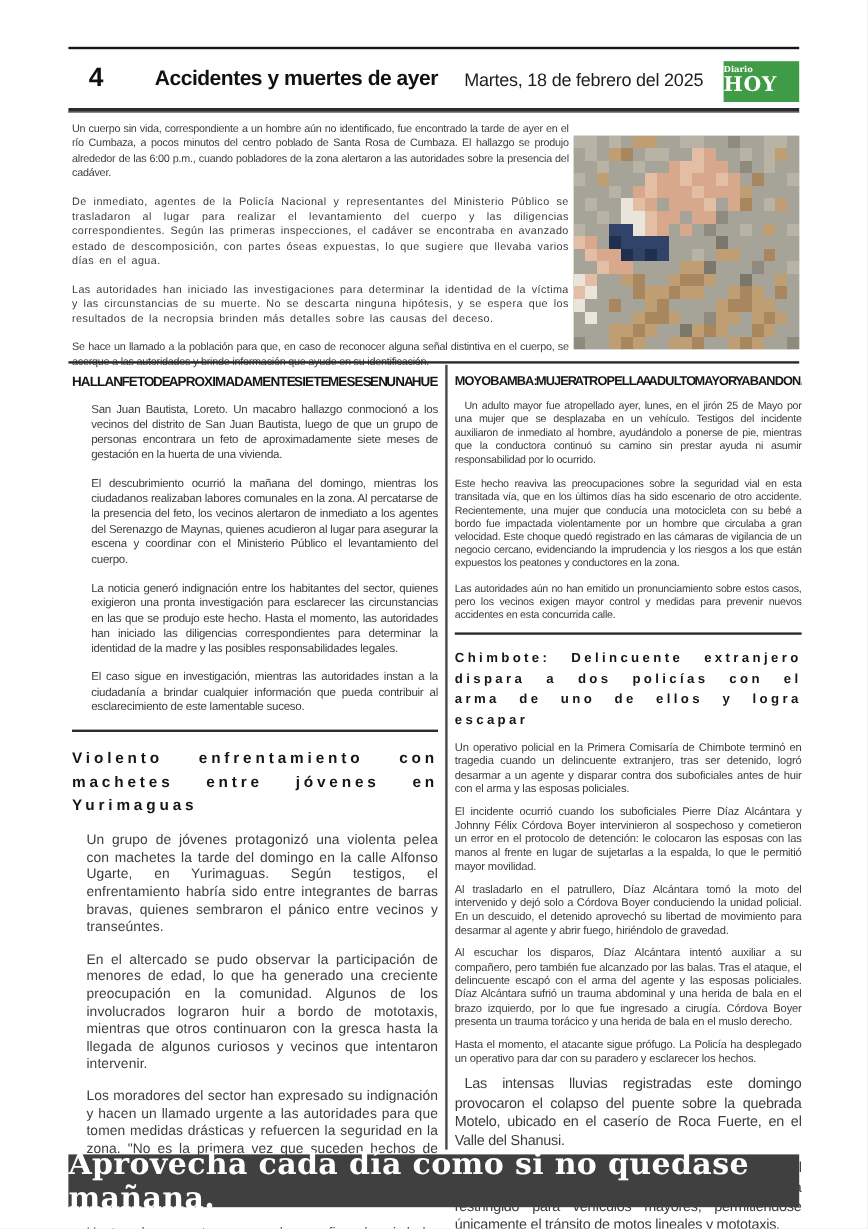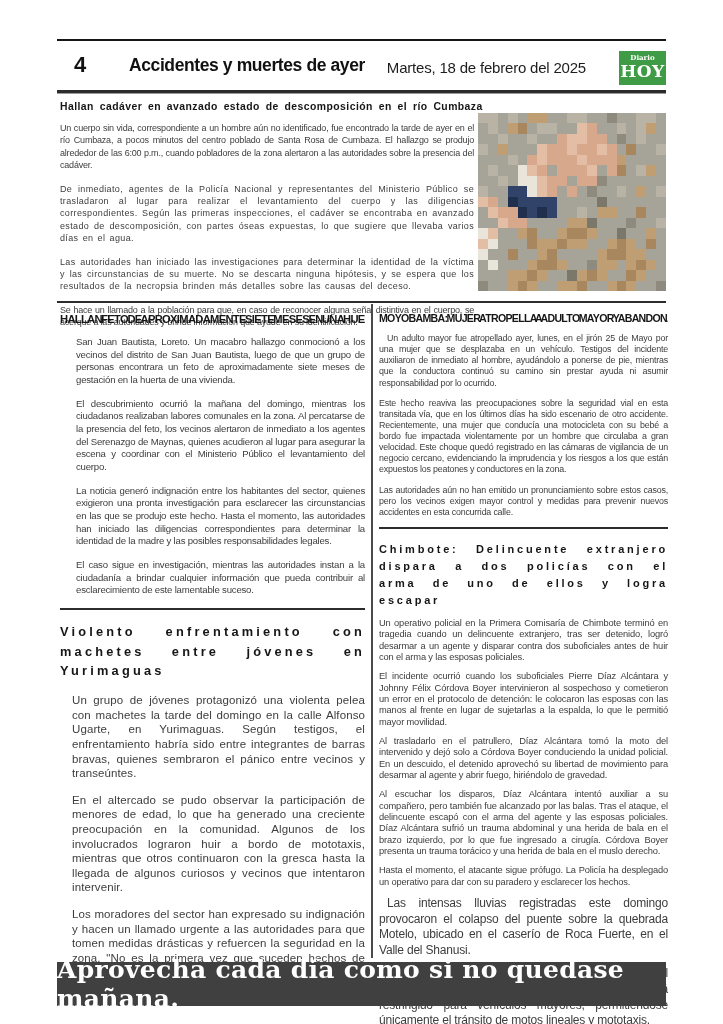--- a/index.html
+++ b/index.html
@@ -7,21 +7,21 @@
     position:relative; width:723px; height:1024px; margin:0 auto;
     background:#ffffff; overflow:hidden;
     font-family:"Liberation Sans", sans-serif; color:#3d3d3d;
   }
   
   .top-rule { position:absolute; left:57px; right:57px; top:39px; height:2px; background:#161616; }
   .hdr { position:absolute; left:57px; right:57px; top:51px; height:38px; }
   .pagenum { position:absolute; left:17px; top:1px; font-size:22px; font-weight:bold; color:#111; }
   .section-title { position:absolute; left:72px; top:4px; font-size:17.5px; font-weight:bold; letter-spacing:-0.4px; color:#111; }
   .date { position:absolute; right:80px; top:8px; font-size:15px; color:#1d1d1d; letter-spacing:-0.2px; }
-  .logo { position:absolute; right:0; top:0; width:47px; height:34px; background:#3f9b45; text-align:center; }
+  .logo { position:absolute; right:0; top:0; width:63px; height:34px; background:#3f9b45; }
   .logo-top { display:block; font-size:7px; font-weight:bold; color:#fff; line-height:9px; margin-top:2px; font-family:"DejaVu Serif", serif; }
   .logo-main { display:block; font-size:17px; font-weight:bold; color:#fff; line-height:18px; letter-spacing:0.5px; font-family:"DejaVu Serif", serif; }
   .header-rule { position:absolute; left:57px; right:57px; top:90px; height:3px; background:#2c2c2c; border-bottom:1px solid #9a9a9a; }
 
   
   .lead { position:absolute; left:60px; top:101px; width:606px; }
   .lead-text { width:414px; }
   .lead-title { margin:0 0 10px 0; font-size:10.4px; font-weight:bold; color:#161616;
     text-align:center; white-space:nowrap; letter-spacing:0.45px; word-spacing:2.5px; }
   .lead-text p { margin:0 0 11px 0; font-size:9px; letter-spacing:-0.2px; line-height:1.38; text-align:justify; }
@@ -74,21 +74,20 @@
     <div class="logo">
       <span class="logo-top">Diario</span>
       <span class="logo-main">HOY</span>
     </div>
   </div>
 
   <div class="header-rule"></div>
 
   <section class="lead">
     <div class="lead-text">
-      <h1 class="lead-title">Hallan cadáver en avanzado estado de descomposición en el río Cumbaza</h1>
       <p>Un cuerpo sin vida, correspondiente a un hombre aún no identificado, fue encontrado la tarde de ayer en el río Cumbaza, a pocos minutos del centro poblado de Santa Rosa de Cumbaza. El hallazgo se produjo alrededor de las 6:00 p.m., cuando pobladores de la zona alertaron a las autoridades sobre la presencia del cadáver.</p>
       <p class="sp">De inmediato, agentes de la Policía Nacional y representantes del Ministerio Público se trasladaron al lugar para realizar el levantamiento del cuerpo y las diligencias correspondientes. Según las primeras inspecciones, el cadáver se encontraba en avanzado estado de descomposición, con partes óseas expuestas, lo que sugiere que llevaba varios días en el agua.</p>
       <p class="sp">Las autoridades han iniciado las investigaciones para determinar la identidad de la víctima y las circunstancias de su muerte. No se descarta ninguna hipótesis, y se espera que los resultados de la necropsia brinden más detalles sobre las causas del deceso.</p>
       <p>Se hace un llamado a la población para que, en caso de reconocer alguna señal distintiva en el cuerpo, se acerque a las autoridades y brinde información que ayude en su identificación.</p>
     </div>
     <svg class="photo" preserveAspectRatio="none" shape-rendering="crispEdges" xmlns="http://www.w3.org/2000/svg" viewBox="0 0 19 17">
         <rect x="0" y="0" width="1.05" height="1.05" fill="#b8b3a5"></rect>
         <rect x="1" y="0" width="1.05" height="1.05" fill="#b8b3a5"></rect>
         <rect x="2" y="0" width="1.05" height="1.05" fill="#a6a398"></rect>
         <rect x="3" y="0" width="1.05" height="1.05" fill="#b8b3a5"></rect>

